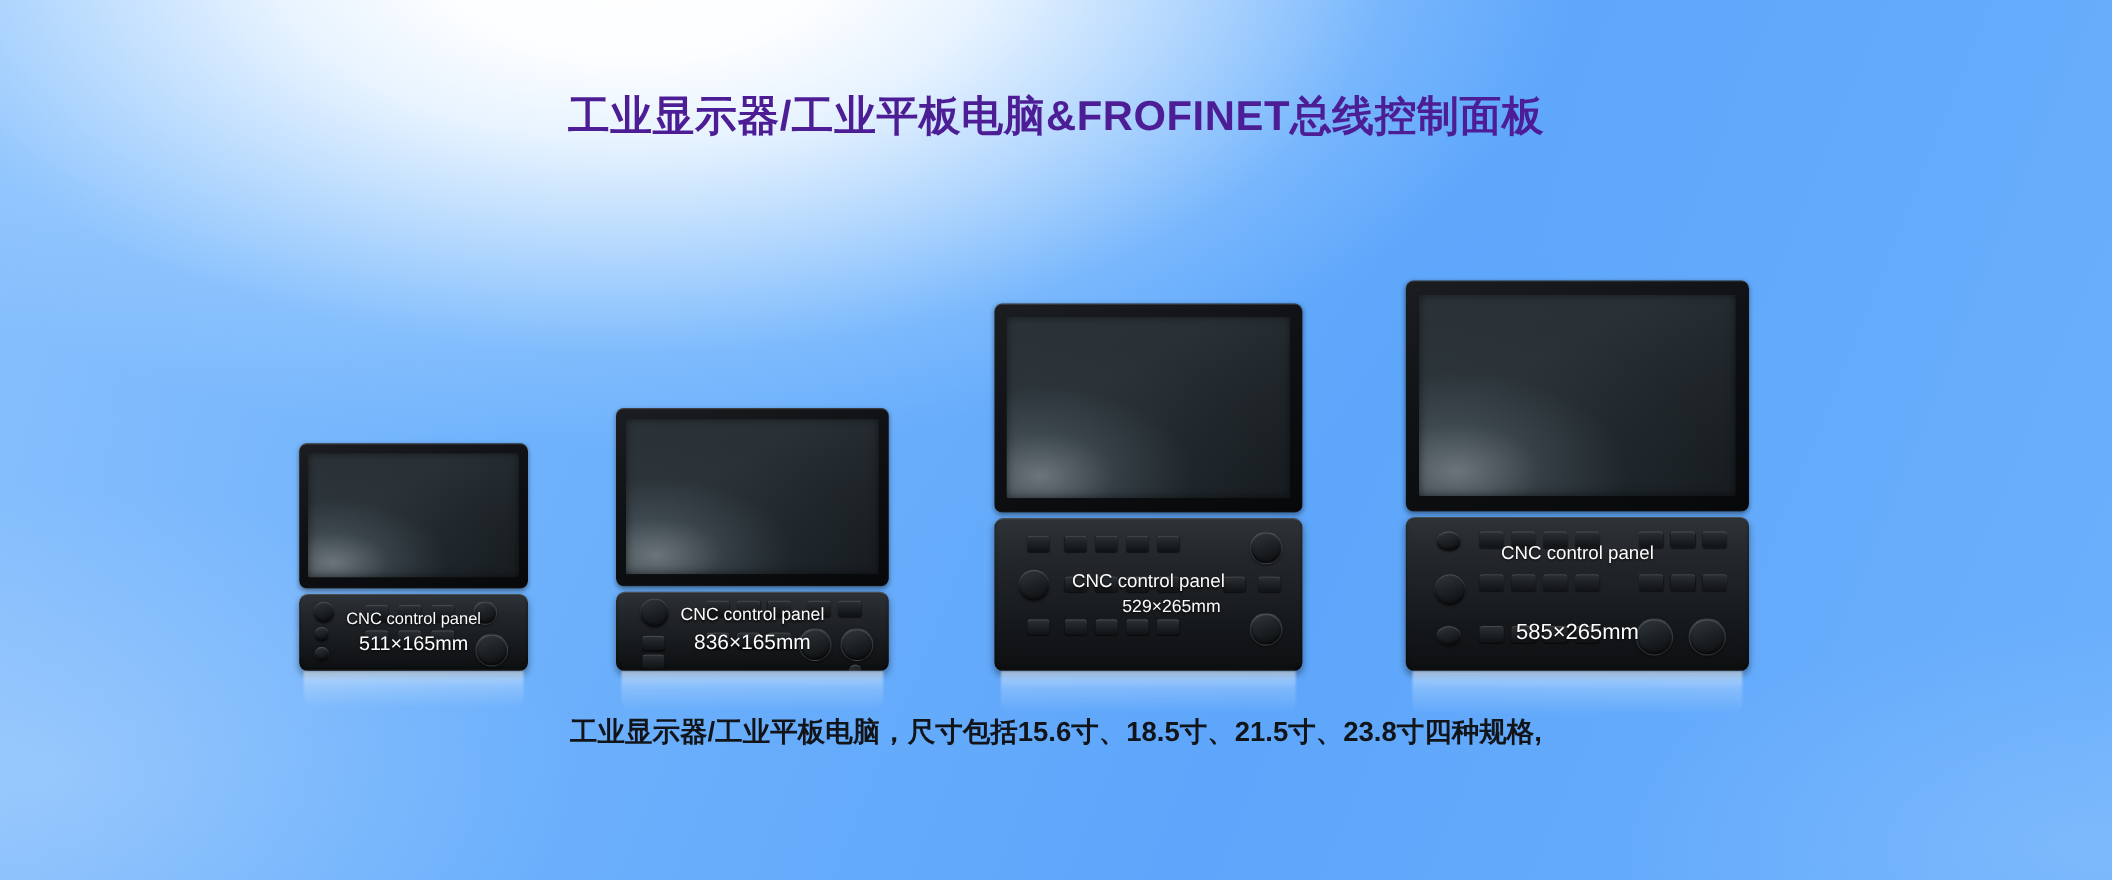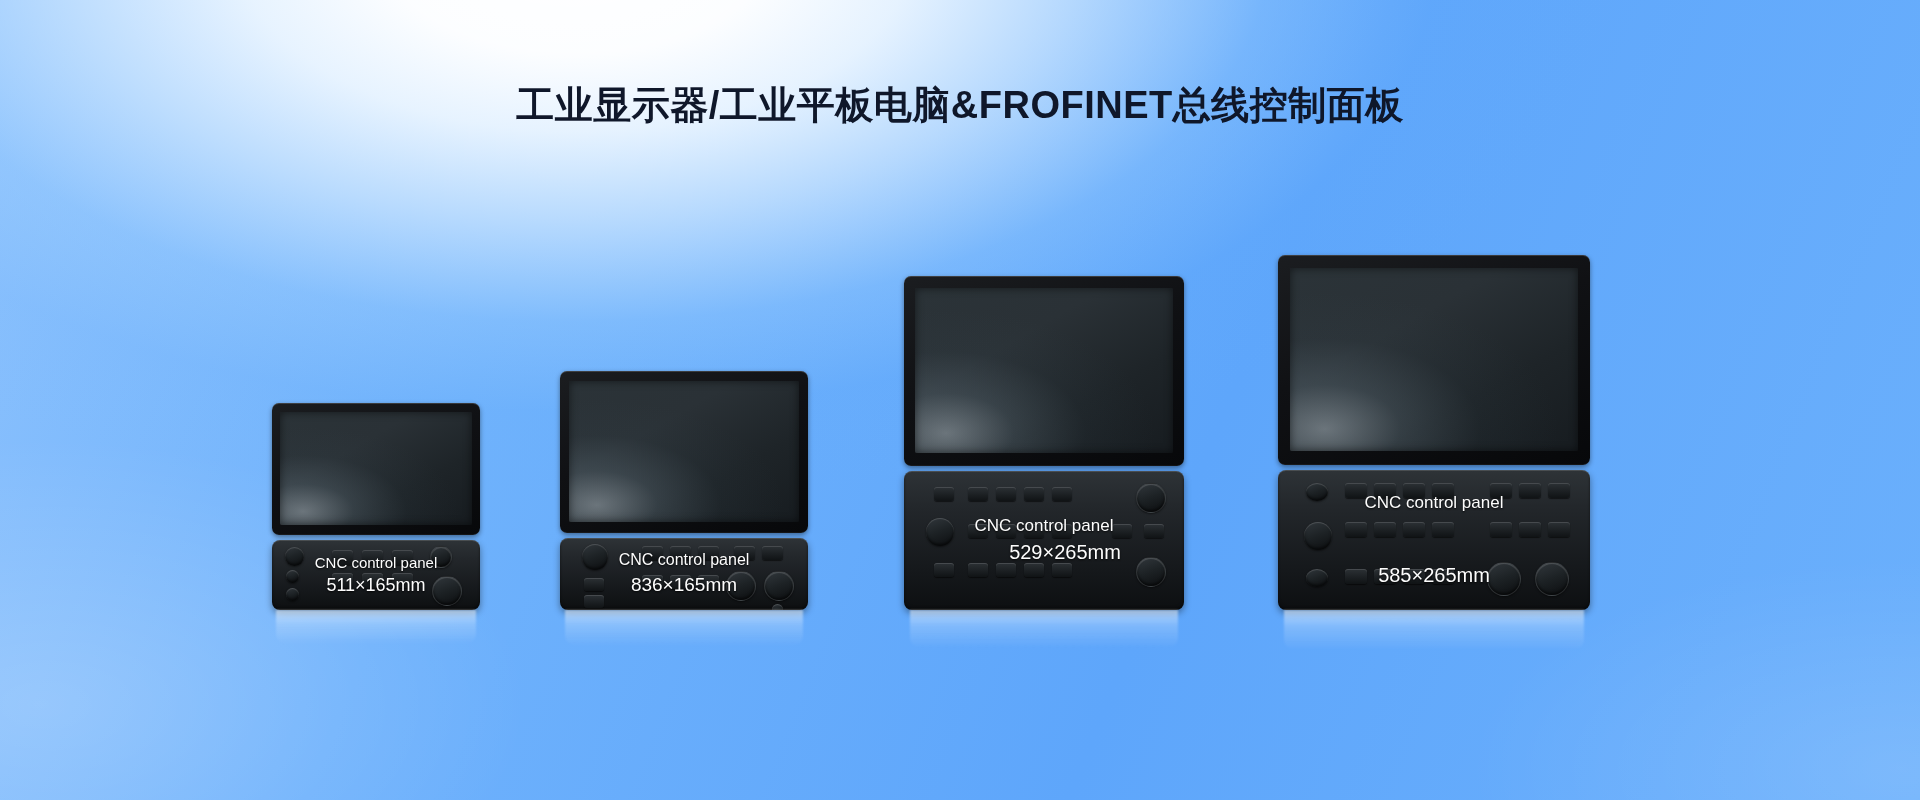--- a/index.html
+++ b/index.html
@@ -31,21 +31,21 @@
     pointer-events:none;
   }
 
   
   #title {
     position:absolute; left:0; right:0; top:80px;
     text-align:center;
     font-size:38px;
     font-weight:bold;
     letter-spacing:0.5px;
-    color:#0f172a;
+    color:#4c1d95;
     white-space:nowrap;
   }
 
   
   #stage {
     position:absolute;
     left:0; right:0; top:190px; height:420px;
   }
   .device { position:absolute; bottom:0; }
 
@@ -220,21 +220,21 @@
       <div class="key" style="left:64px;  top:92px; width:20px; height:14px;"></div>
       <div class="key" style="left:92px;  top:92px; width:20px; height:14px;"></div>
       <div class="key" style="left:120px; top:92px; width:20px; height:14px;"></div>
       <div class="key" style="left:148px; top:92px; width:20px; height:14px;"></div>
       <div class="key" style="left:208px; top:53px; width:20px; height:14px;"></div>
       <div class="key" style="left:240px; top:53px; width:20px; height:14px;"></div>
       <div class="knob ring" style="left:232px; top:12px; width:30px; height:30px;"></div>
       <div class="knob ring" style="left:232px; top:86px; width:30px; height:30px;"></div>
       <div class="panel-labels">
         <span style="font-size:17px;">CNC control panel</span>
-        <span style="font-size:20px;margin-left:42px;">529×265mm</span>
+        <span style="font-size:16px;margin-left:42px;">529×265mm</span>
       </div>
     </div>
     <div class="reflection" style="height:38px;"></div>
   </div>
 
   <div class="device" style="left:1278px; width:312px;">
     <div class="monitor" style="width:312px; height:210px;">
       <div class="screen" style="left:12px; top:13px; right:12px; bottom:14px;"></div>
     </div>
     <div class="panel" style="width:312px; height:140px; margin-top:5px;">
@@ -265,13 +265,14 @@
         <span style="font-size:17px;">CNC control panel</span>
         <span style="font-size:20px;margin-top:46px;">585×265mm</span>
       </div>
     </div>
     <div class="reflection" style="height:40px;"></div>
   </div>
 
 </div>
 
 <div id="caption">
+  <div>工业显示器/工业平板电脑，尺寸包括15.6寸、18.5寸、21.5寸、23.8寸四种规格,</div>
 </div>
 
 </body></html>

